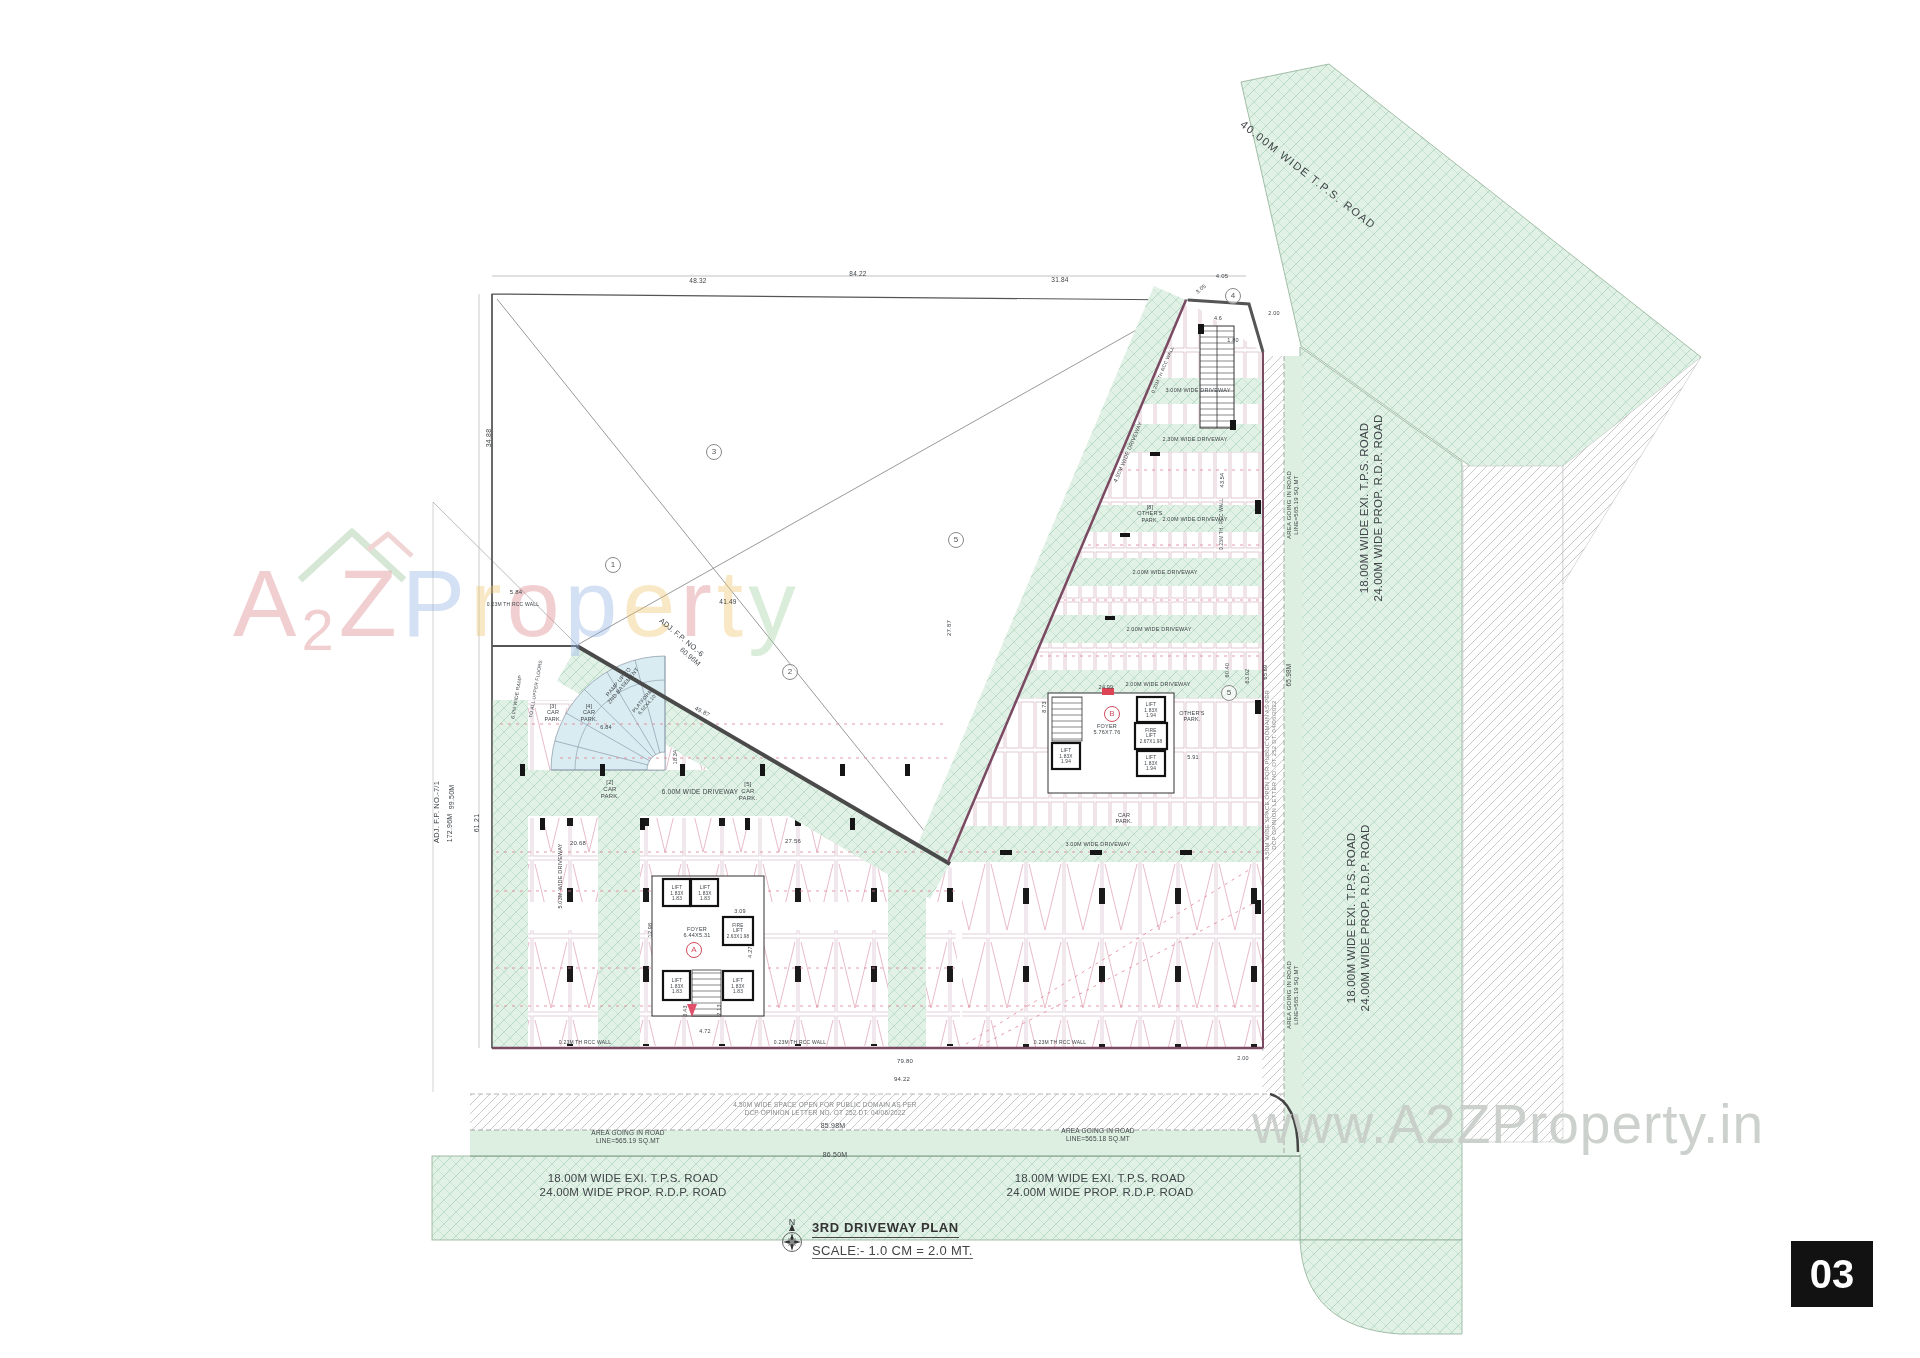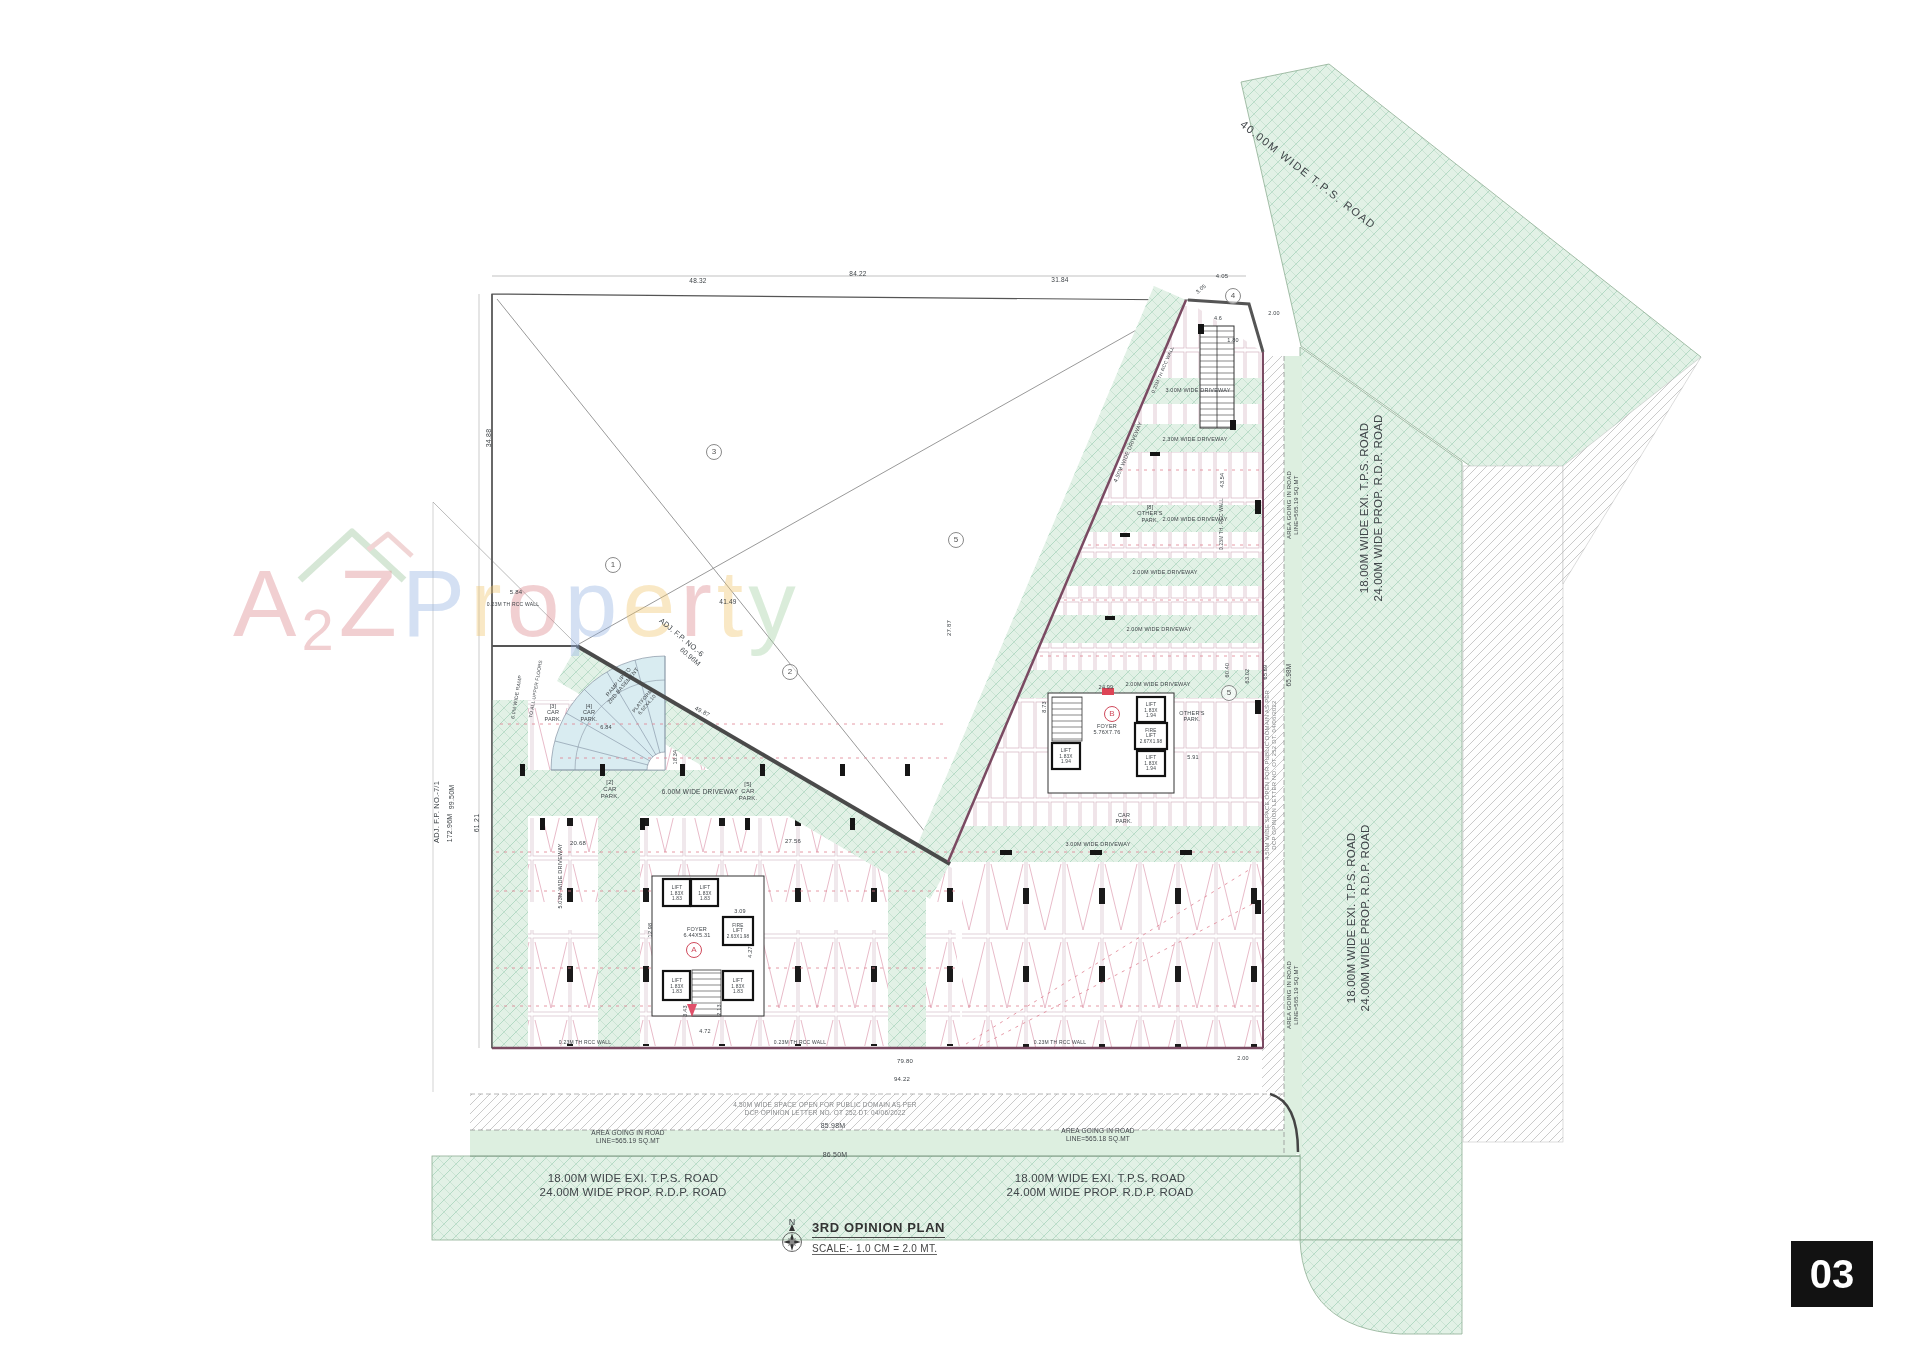--- a/index.html
+++ b/index.html
@@ -15,21 +15,21 @@
   #brand{position:absolute;left:233px;top:549px;opacity:.38;font-weight:normal;
          letter-spacing:5px;white-space:nowrap;}
   #brand span{font-size:95px;}
   #brand span.small2{font-size:58px;position:relative;top:14px;}
   #brand-roof{position:absolute;left:288px;top:512px;opacity:.4;}
   #wm-url{position:absolute;left:1252px;top:1092px;font-size:55px;color:#c7cdc8;
           letter-spacing:1px;opacity:.9;white-space:nowrap;}
   #titleblock{position:absolute;left:812px;top:1218px;}
   #tb-title{font-size:13px;font-weight:bold;letter-spacing:.6px;color:#333;
             border-bottom:1.2px solid #444;padding-bottom:2px;display:inline-block;}
-  #tb-scale{font-size:10px;color:#444;border-bottom:.8px solid #666;margin-top:5px;
+  #tb-scale{font-size:13px;color:#444;border-bottom:.8px solid #666;margin-top:5px;
             display:inline-block;letter-spacing:.3px;}
   #pageno{position:absolute;left:1791px;top:1241px;width:82px;height:66px;background:#121212;
           color:#fff;font-size:40px;font-weight:bold;display:flex;align-items:center;
           justify-content:center;}
 </style>
 </head>
 <body>
 
 <div id="page">
 
@@ -235,23 +235,24 @@
       <path d="M0,-6 L1.4,-1.4 L6,0 L1.4,1.4 L0,6 L-1.4,1.4 L-6,0 L-1.4,-1.4 Z" transform="rotate(45)" fill="#888"></path>
       <path d="M0,-18 L3,-11 L-3,-11 Z" fill="#333"></path>
     </g>
   </svg>
 
   <svg id="brand-roof" width="160" height="80">
     <path d="M12,68 L64,20 L116,68" fill="none" stroke="#9bc49b" stroke-width="7" stroke-linejoin="round"></path>
     <path d="M80,38 L100,22 L124,44" fill="none" stroke="#dd9999" stroke-width="5" stroke-linejoin="round"></path>
   </svg>
   <div id="brand"><span style="color: rgb(219, 130, 137);">A</span><span class="small2" style="color: rgb(219, 130, 137);">2</span><span style="color: rgb(219, 130, 137);">Z</span><span style="color: rgb(143, 176, 226);">P</span><span style="color: rgb(240, 196, 104);">r</span><span style="color: rgb(219, 130, 137);">o</span><span style="color: rgb(143, 176, 226);">p</span><span style="color: rgb(240, 196, 104);">e</span><span style="color: rgb(219, 130, 137);">r</span><span style="color: rgb(240, 196, 104);">t</span><span style="color: rgb(159, 207, 159);">y</span></div>
+  <div id="wm-url">www.A2ZProperty.in</div>
 
   <div id="titleblock">
-    <div id="tb-title">3RD OPINION PLAN</div><br>
+    <div id="tb-title">3RD DRIVEWAY PLAN</div><br>
     <div id="tb-scale">SCALE:- 1.0 CM = 2.0 MT.</div>
   </div>
 
   <div id="pageno">03</div>
 
   <div id="labels">
       <div class="lbl" style="left: 1308px; top: 175px; font-size: 11px; color: rgb(63, 68, 72); letter-spacing: 1.5px; transform: translate(-50%, -50%) rotate(38deg);">40.00M WIDE T.P.S. ROAD</div>
       <div class="lbl" style="left: 1372px; top: 508px; font-size: 11.5px; color: rgb(63, 68, 72); transform: translate(-50%, -50%) rotate(-90deg);">18.00M WIDE EXI. T.P.S. ROAD
 24.00M WIDE PROP. R.D.P. ROAD</div>
       <div class="lbl" style="left: 1359px; top: 918px; font-size: 11.5px; color: rgb(63, 68, 72); transform: translate(-50%, -50%) rotate(-90deg);">18.00M WIDE EXI. T.P.S. ROAD

